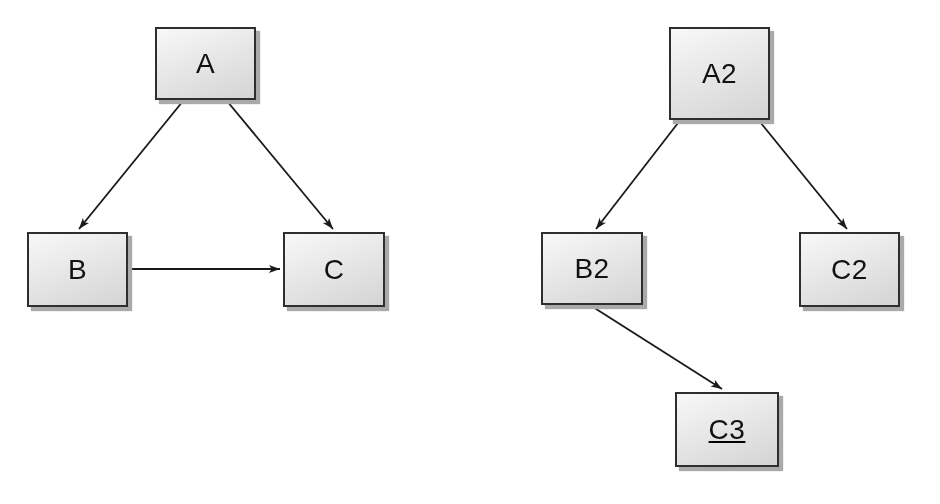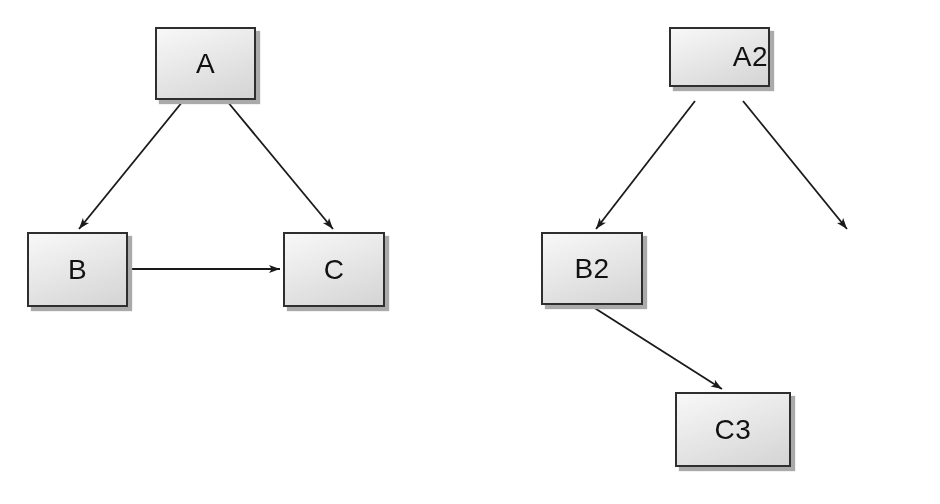--- a/index.html
+++ b/index.html
@@ -61,22 +61,25 @@
     </svg>
 <div class="node" style="left: 155px; top: 27px; width: 101px; height: 73px;">
       <span>A</span>
     </div>
     <div class="node" style="left: 27px; top: 232px; width: 101px; height: 75px;">
       <span>B</span>
     </div>
     <div class="node" style="left: 283px; top: 232px; width: 102px; height: 75px;">
       <span>C</span>
     </div>
-    <div class="node" style="left: 669px; top: 27px; width: 101px; height: 60px; justify-content: flex-end;">
+    <div class="node" style="left: 669px; top: 27px; width: 101px; height: 93px;">
       <span>A2</span>
     </div>
     <div class="node" style="left: 541px; top: 232px; width: 102px; height: 73px;">
       <span>B2</span>
     </div>
-    <div class="node" style="left: 675px; top: 392px; width: 116px; height: 75px;">
+    <div class="node" style="left: 799px; top: 232px; width: 101px; height: 75px;">
+      <span>C2</span>
+    </div>
+    <div class="node" style="left: 675px; top: 392px; width: 104px; height: 75px; text-decoration: underline;">
       <span>C3</span>
     </div>
   </div>
 
 </body></html>

